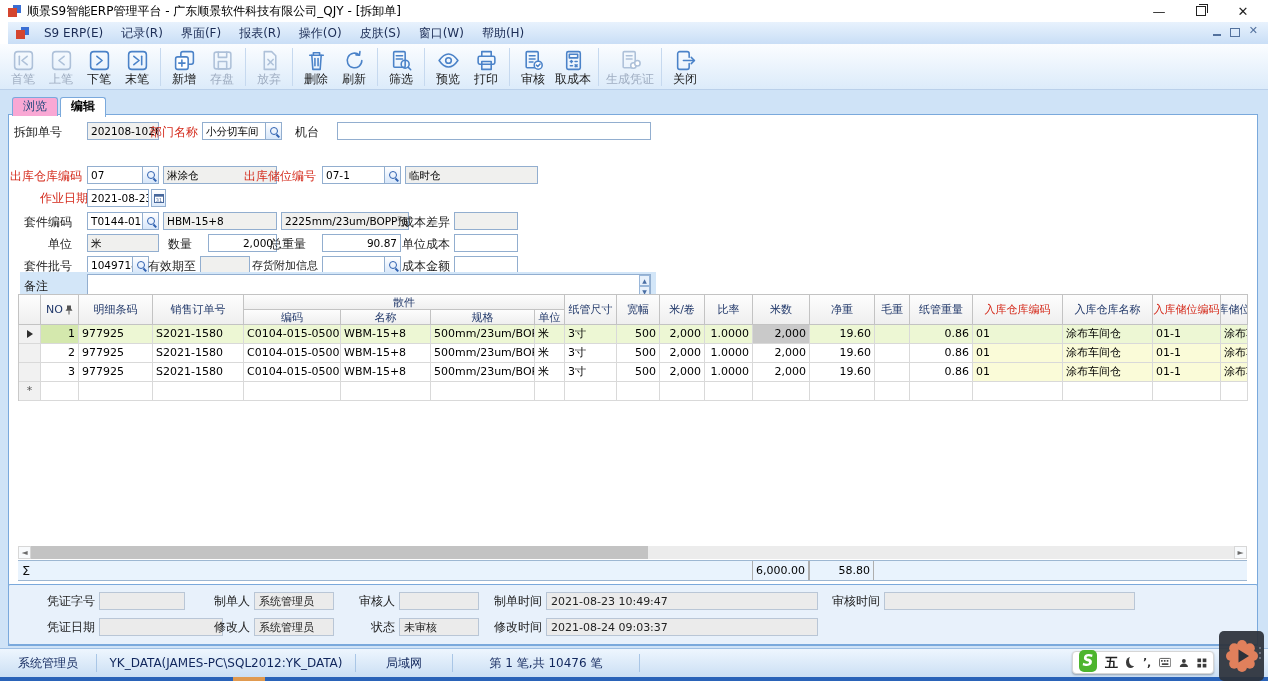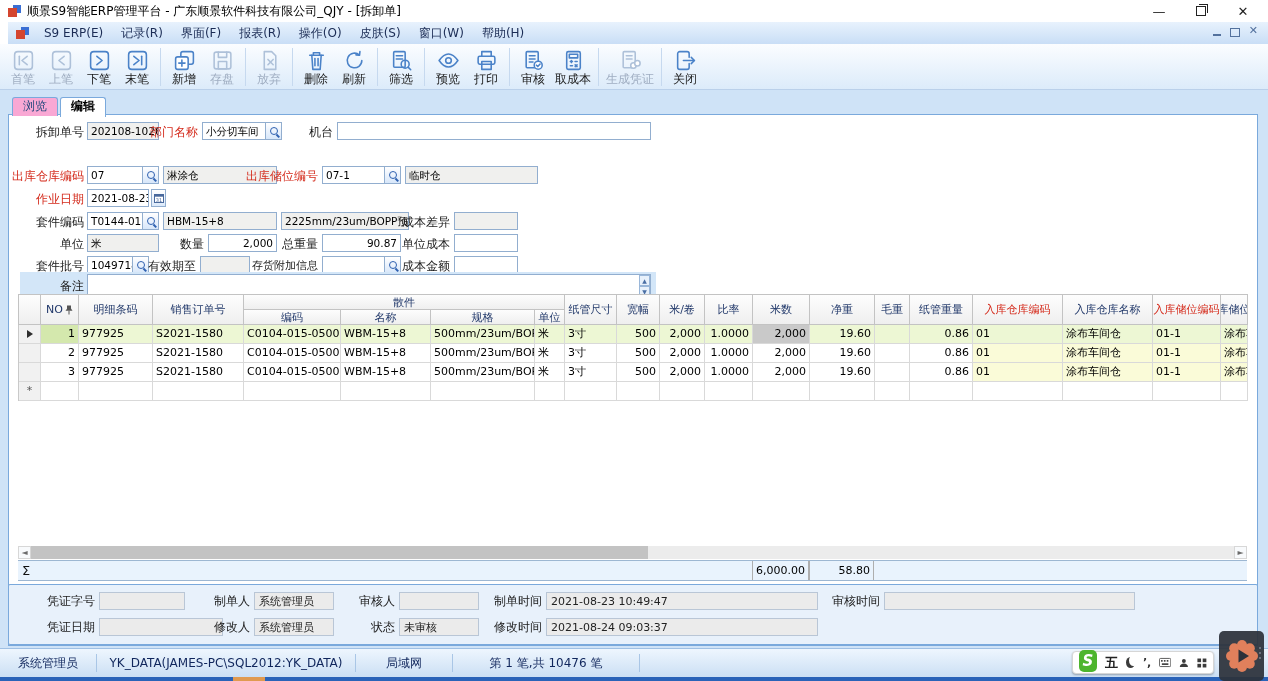--- a/index.html
+++ b/index.html
@@ -40,21 +40,21 @@
   
   #content{position:absolute;left:0;top:90px;width:1268px;height:558px;background:#cfe3f7;}
   #panel{position:absolute;left:8px;top:114px;width:1250px;height:532px;background:#fff;
          border:1px solid #7aa9dc;box-sizing:border-box;}
   #tabs{position:absolute;left:12px;top:97px;display:flex;z-index:3;}
   .tab{height:18px;line-height:17px;padding:0 10px;font-size:12px;border:1px solid #7aa9dc;
        border-bottom:none;border-radius:3px 3px 0 0;background:#f9a8d4;color:#27497e;margin-right:2px;}
   .tab.active{background:#fff;color:#000;font-weight:bold;height:19px;}
   
   .lbl{position:absolute;height:18px;line-height:18px;font-size:12px;color:#1c1c1c;
-       text-align:right;white-space:nowrap;overflow:hidden;}
+       white-space:nowrap;overflow:hidden;}
   .req{color:#d42a1b;}
   .fld{position:absolute;height:18px;box-sizing:border-box;border:1px solid #92aecf;background:#fff;
        font-size:10.5px;line-height:15px;padding:1px 3px;color:#000;white-space:nowrap;overflow:hidden;}
   .ro{background:#f0f0ee;}
   .num{text-align:right;}
   .lookup{position:absolute;right:0;top:0;width:15px;height:16px;border-left:1px solid #92aecf;
           background:linear-gradient(#ffffff,#d7e7fa);display:flex;align-items:center;justify-content:center;}
   .mag{width:6px;height:6px;border:1.4px solid #2f61b0;border-radius:50%;position:relative;}
   .mag:after{content:"";position:absolute;width:4px;height:1.5px;background:#2f61b0;
              transform:rotate(45deg);right:-3px;bottom:-2px;}
@@ -359,21 +359,21 @@
   <div class="fld" style="left:87px;top:166px;width:72px;padding-right:17px;">07<span class="lookup">
         <span class="mag"></span>
       </span></div>
   <div class="fld ro" style="left:163px;top:166px;width:114px;">淋涂仓</div>
   <div class="lbl req" style="left:244px;top:167px;width:74px;">出库储位编号</div>
   <div class="fld" style="left:322px;top:166px;width:79px;padding-right:28px;">07-1<span class="lookup">
         <span class="mag"></span>
       </span></div>
   <div class="fld ro" style="left:405px;top:166px;width:133px;">临时仓</div>
 
-  <div class="lbl req" style="left:24px;top:190px;width:60px;">作业日期</div>
+  <div class="lbl req" style="left:40px;top:190px;width:60px;font-family:Liberation Mono, monospace;">作业日期</div>
   <div class="fld" style="left:87px;top:189px;width:62px;">2021-08-23</div>
   <div class="calbtn" style="left:151px;top:189px;width:15px;height:18px;">
     <svg width="10" height="10" viewBox="0 0 10 10">
         <rect x="0.5" y="1.5" width="9" height="8" fill="#fff" stroke="#49699c"></rect>
         <rect x="0.5" y="1.5" width="9" height="2.2" fill="#49699c"></rect>
         <text x="5" y="8.6" font-size="5" fill="#49699c" text-anchor="middle">31</text>
       </svg>
   </div>
 
   <div class="lbl" style="left:24px;top:213px;width:60px;">套件编码</div>

